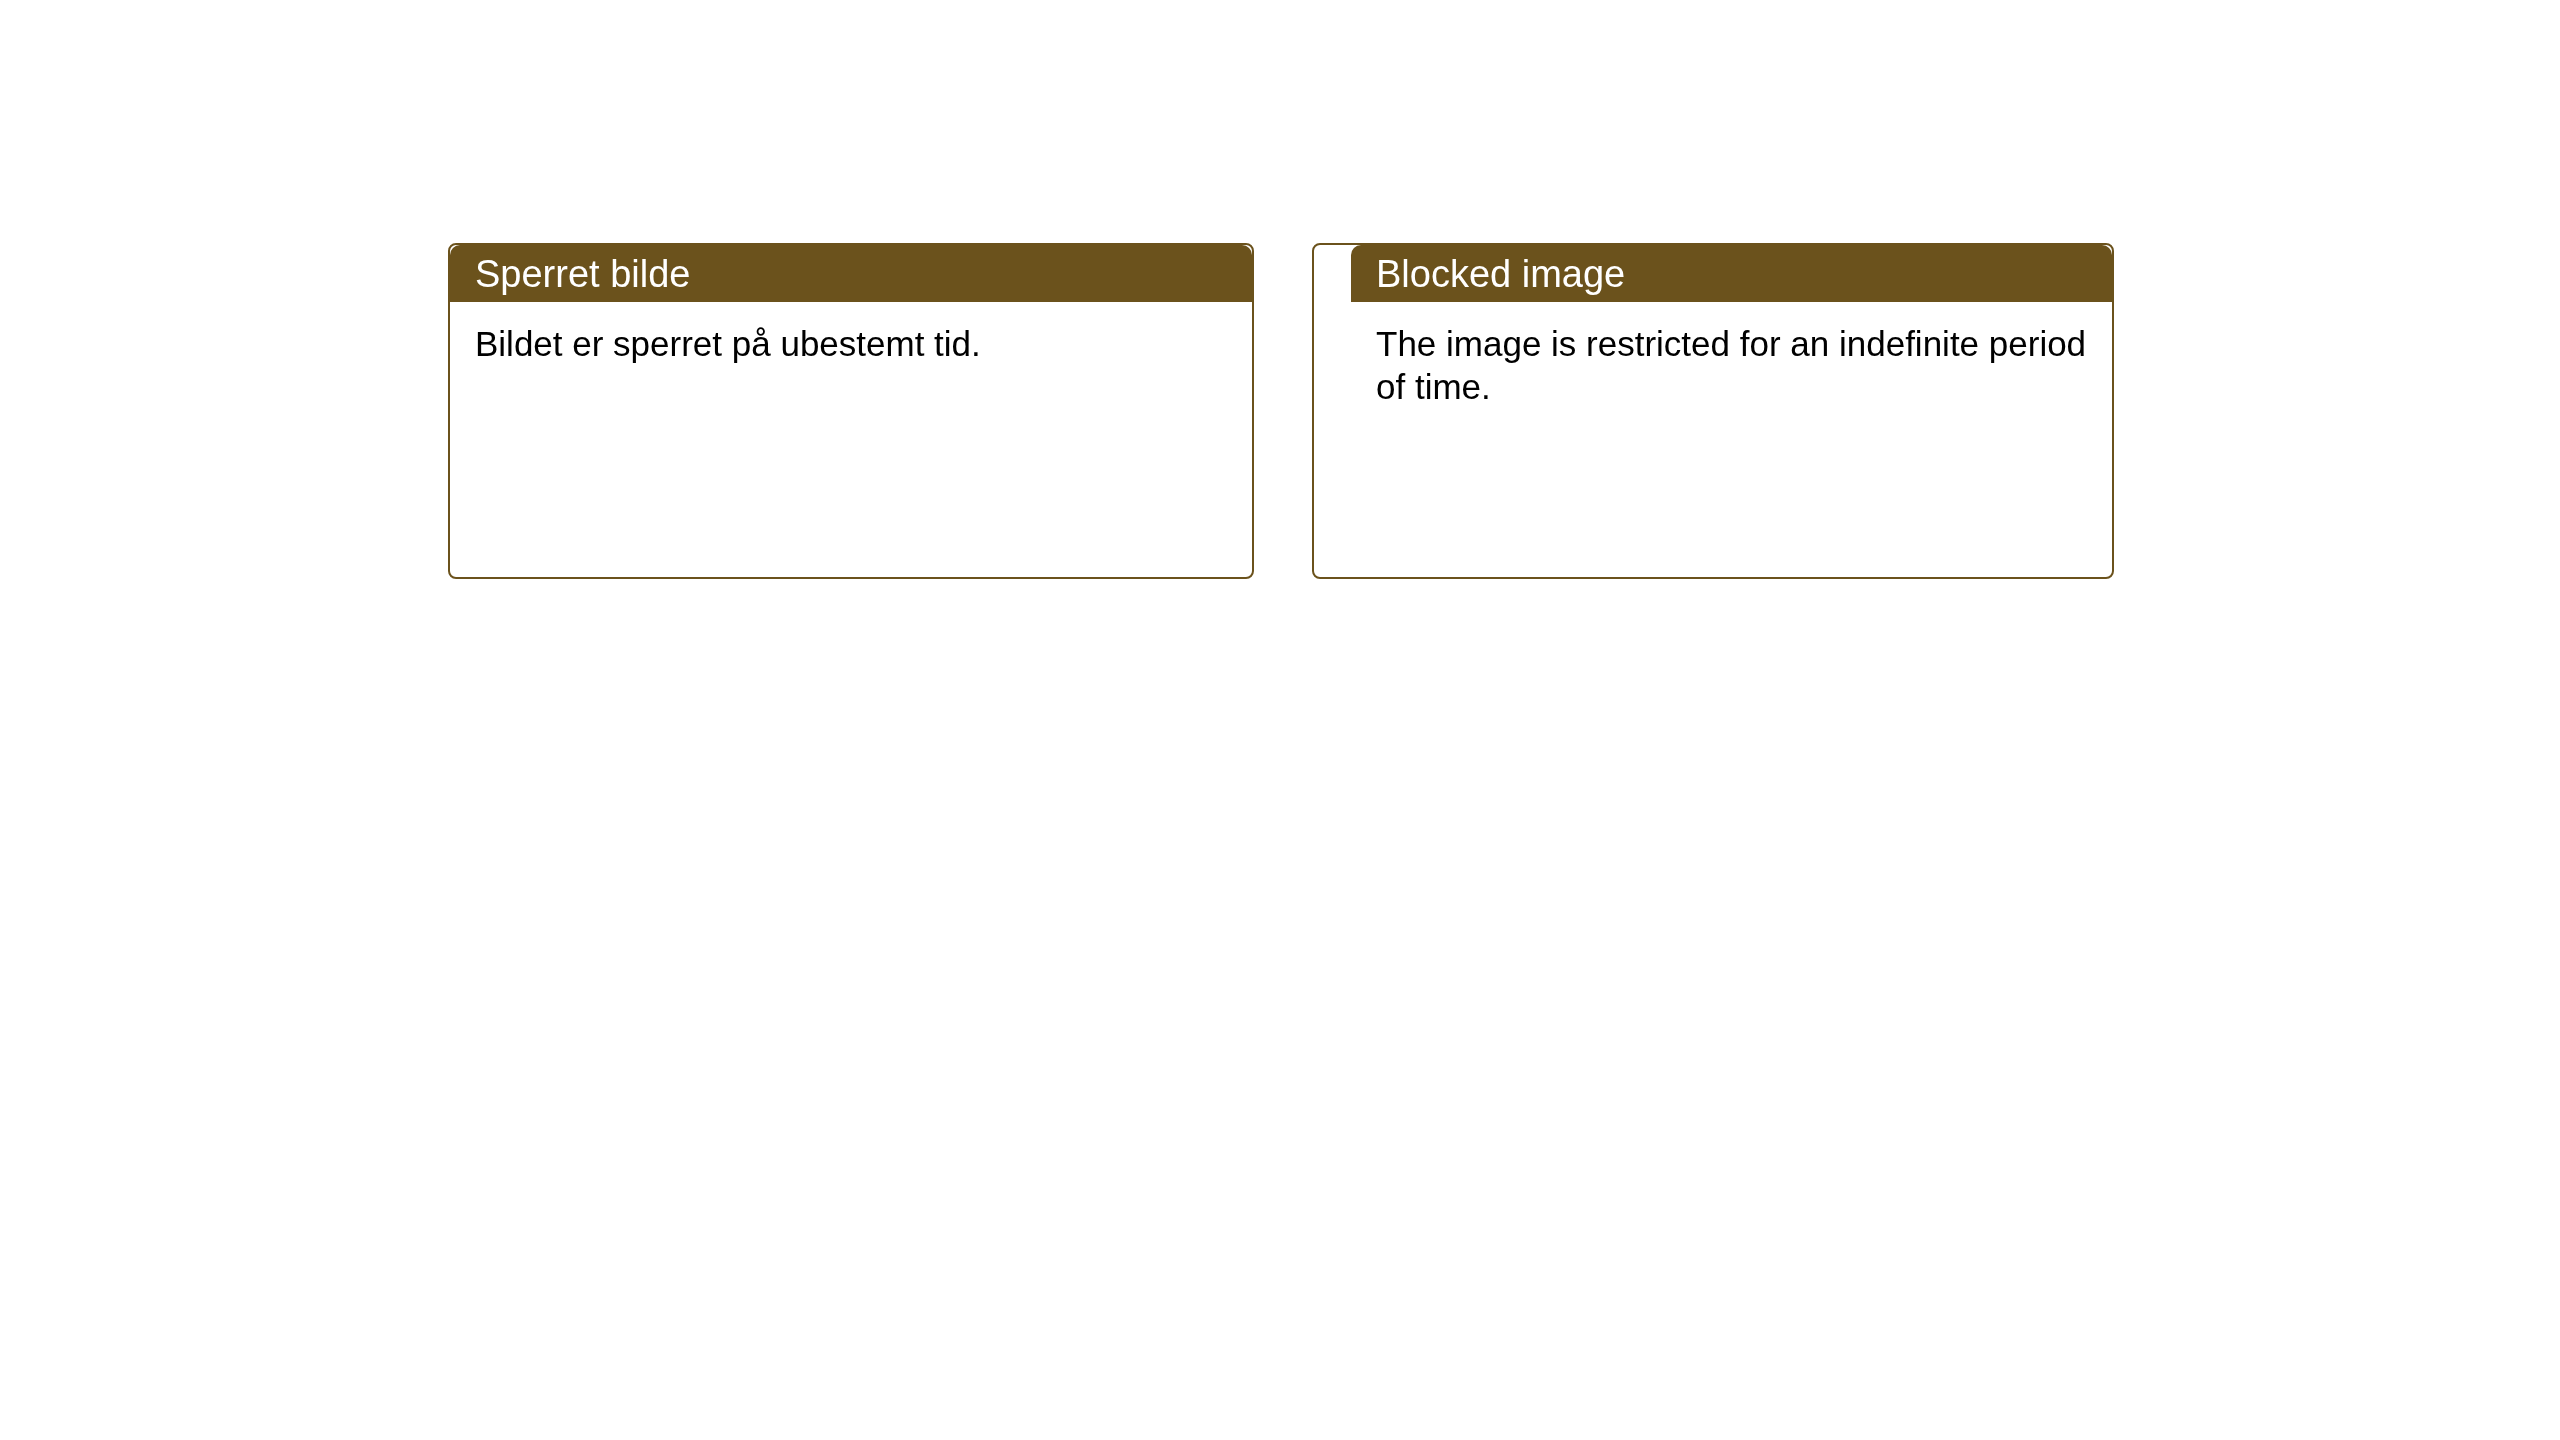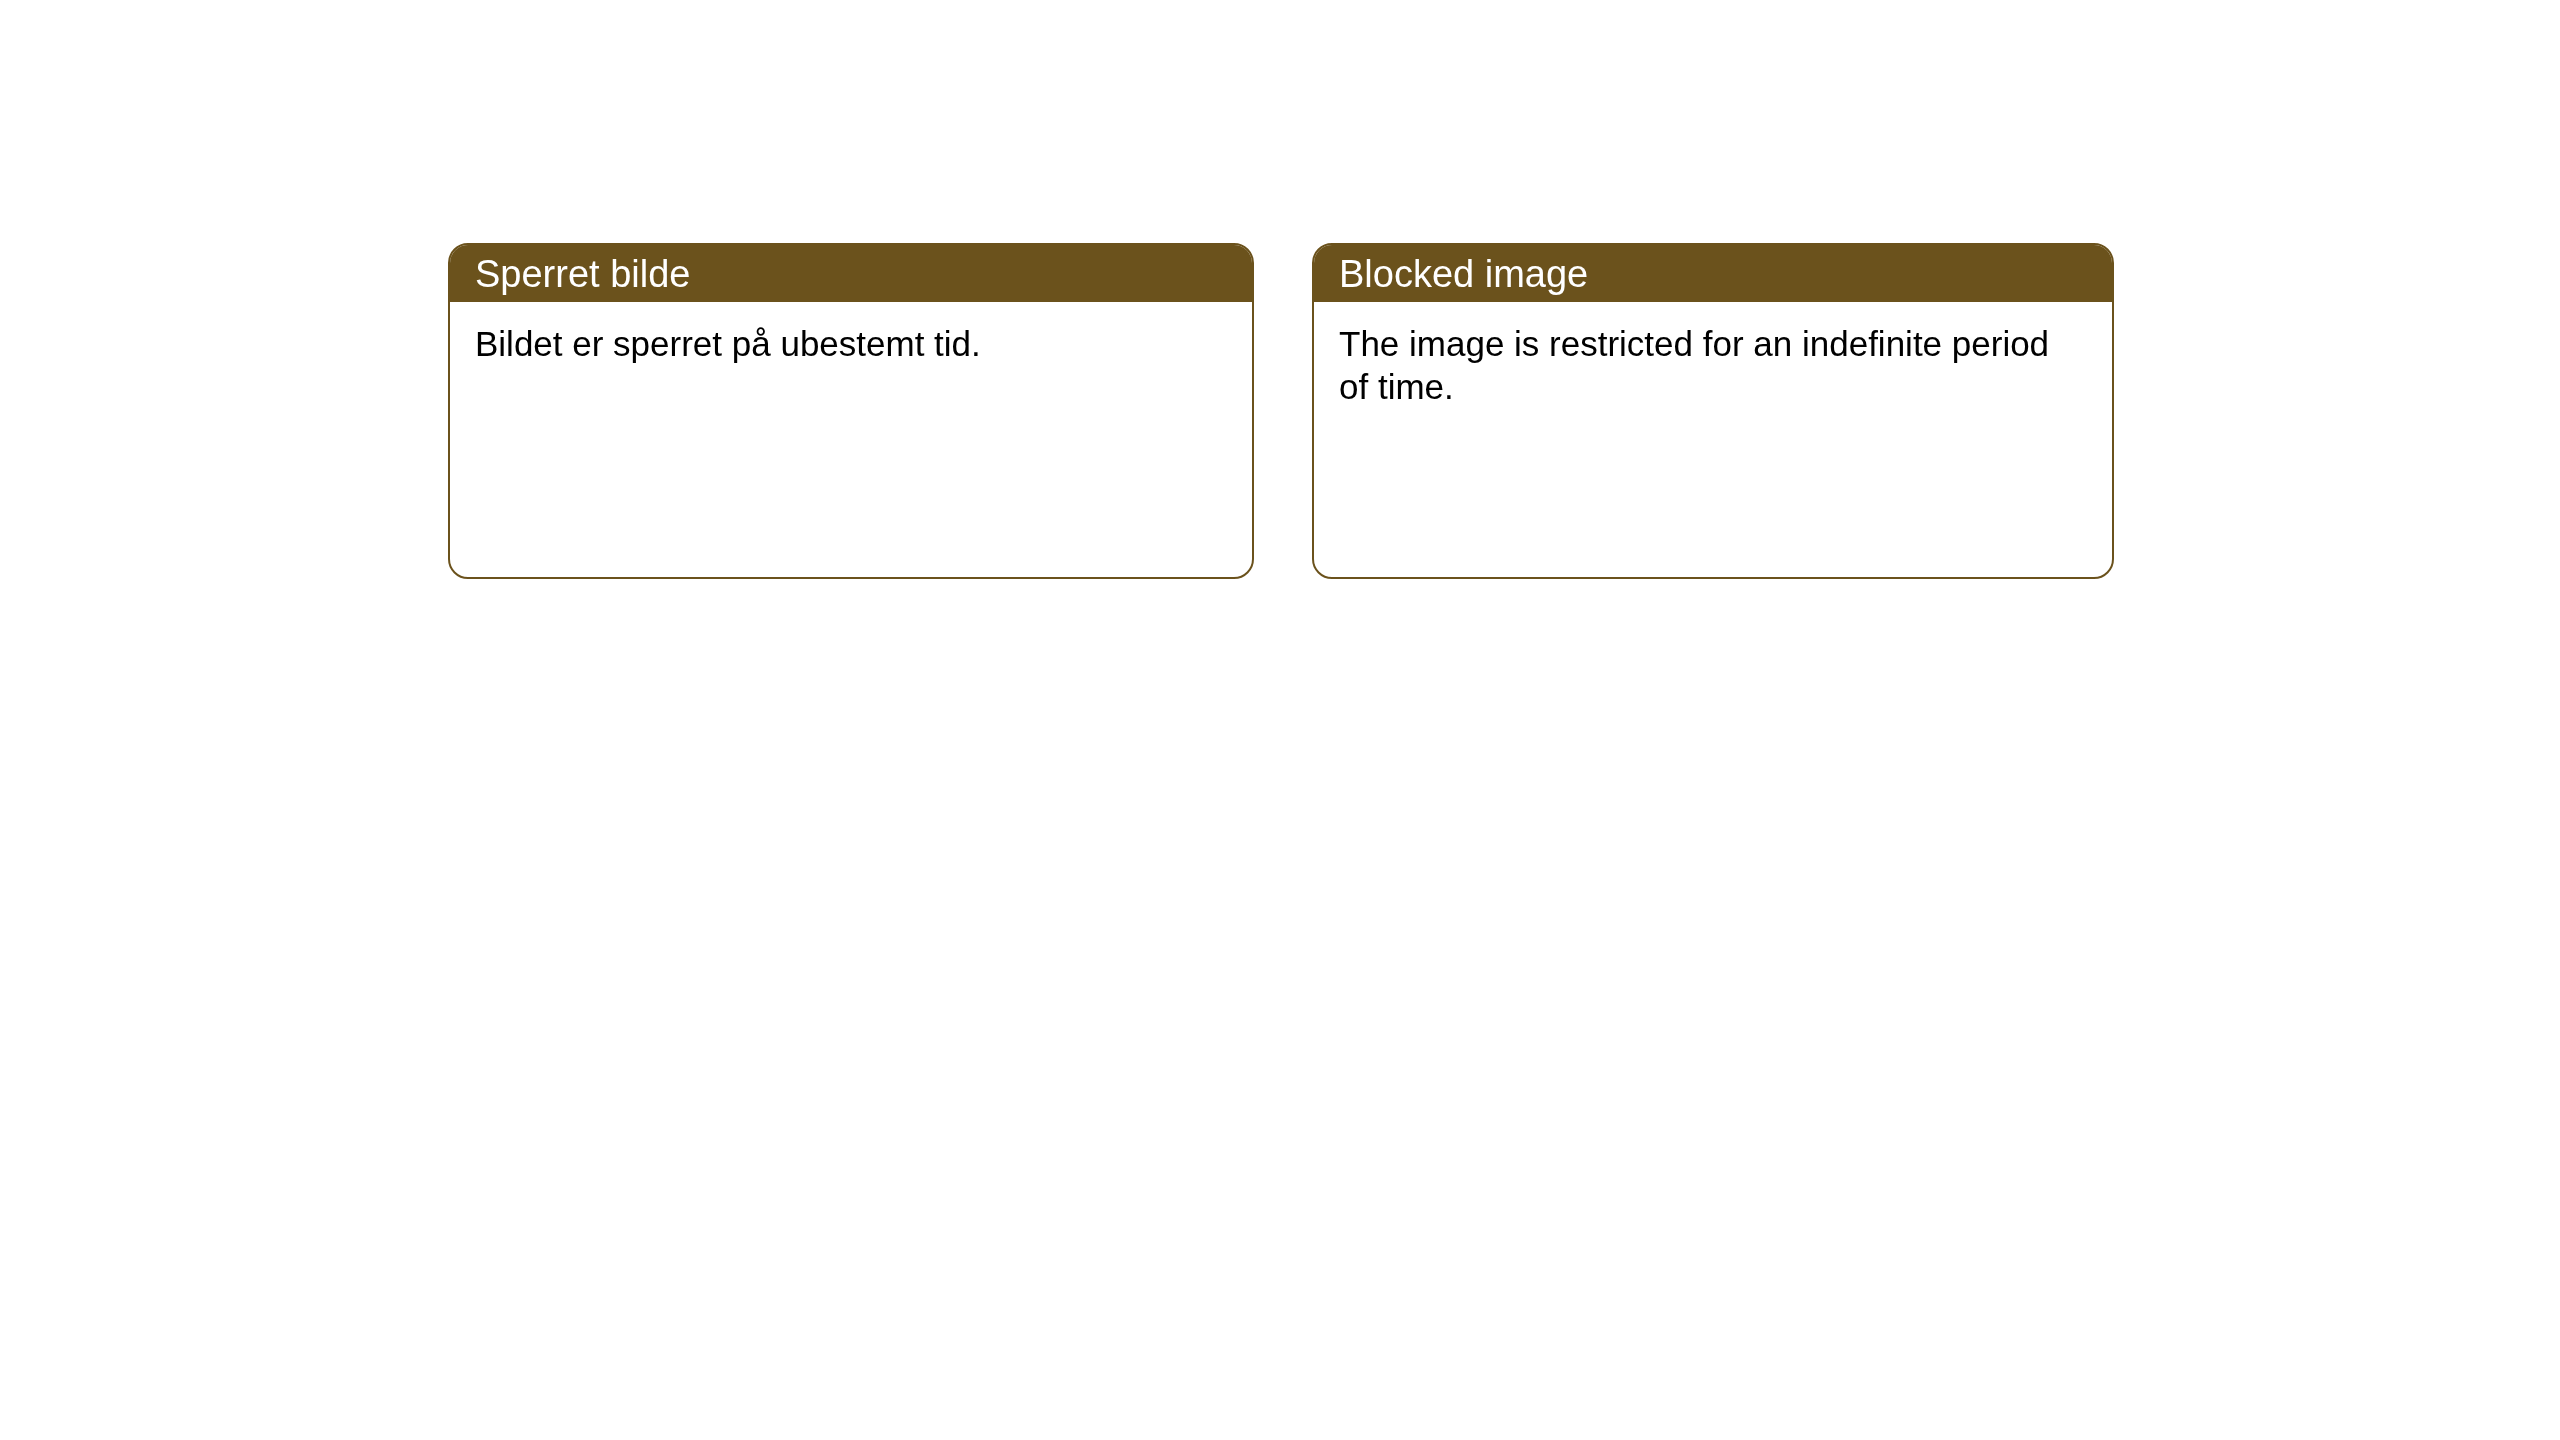--- a/index.html
+++ b/index.html
@@ -23,33 +23,34 @@
     width: 2560px;
     height: 1440px;
   }
 
   .notice-card {
     position: absolute;
     top: 243px;
     height: 336px;
     box-sizing: border-box;
     border: 2px solid #6b521c;
-    border-radius: 20px;
+    border-radius: 8px;
     background: #ffffff;
     overflow: hidden;
   }
 
   .notice-card.card-no {
     left: 448px;
     width: 806px;
   }
 
   .notice-card.card-en {
     left: 1312px;
     width: 802px;
+    padding-left: 37px;
   }
 
   .card-header {
     height: 57px;
     background: #6b521c;
     border-top-left-radius: 10px;
     border-top-right-radius: 10px;
     display: flex;
     align-items: center;
     padding: 0 0 0 25px;

